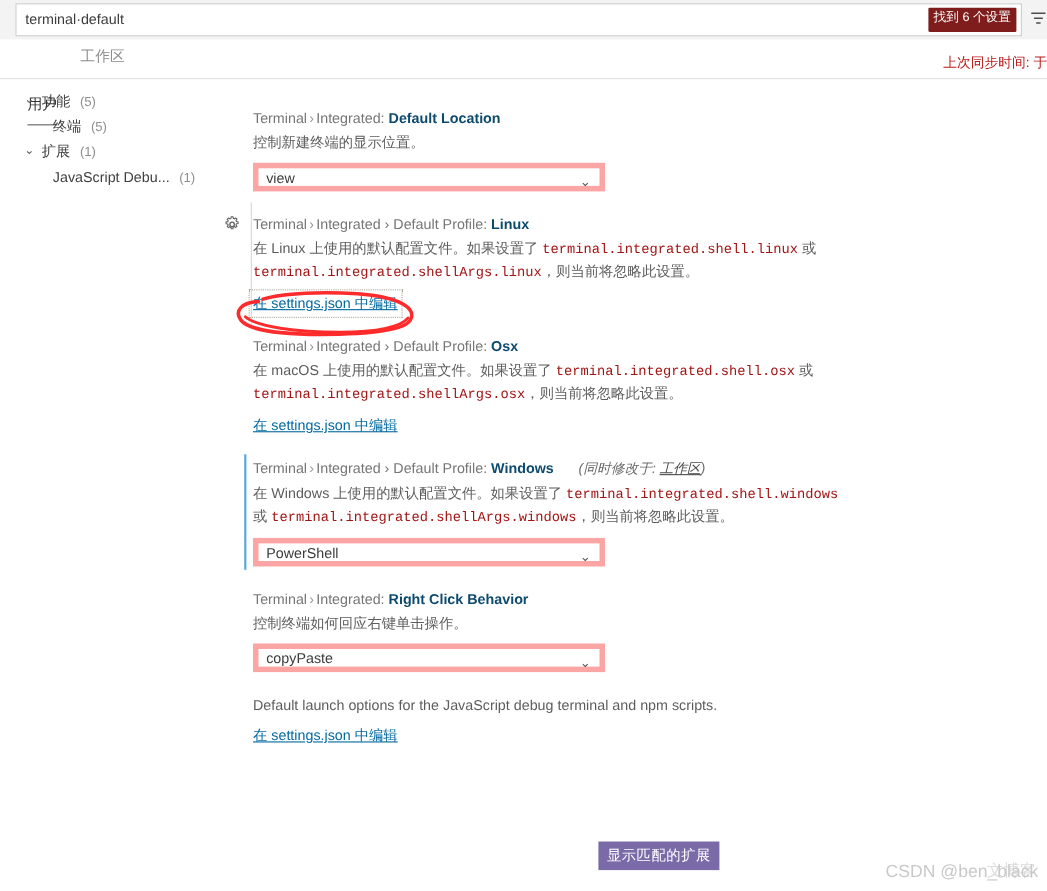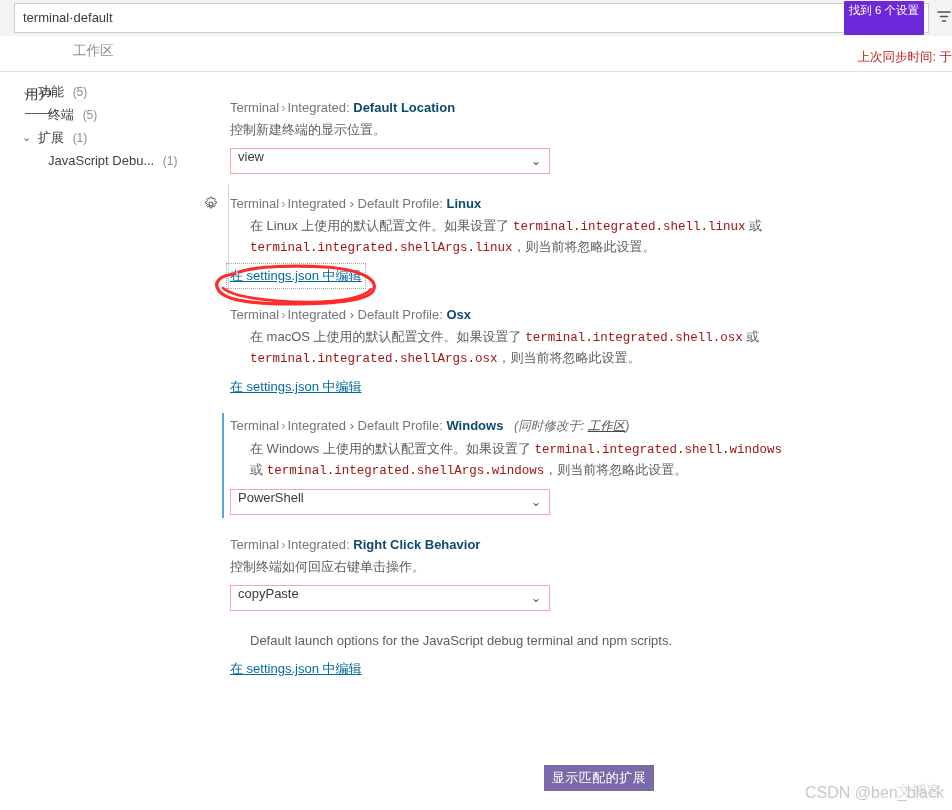--- a/index.html
+++ b/index.html
@@ -44,25 +44,25 @@
     font-family: "Liberation Sans", "DejaVu Sans", sans-serif;
     font-size: 13px;
     color: #3b3b3b;
     padding: 0 8px;
     flex: 1;
     height: 26px;
     line-height: 26px;
   }
   .search-input::placeholder { color: #a0a0a0; }
   .result-badge {
-    background: #6d28d9;
+    background: #7f1d1d;
     color: #ffffff;
     font-size: 11.5px;
     line-height: 18px;
-    height: 34px;
+    height: 22px;
     padding: 0 5px;
     margin-right: 4px;
     white-space: nowrap;
     border-radius: 1px;
   }
   .clear-filter-icon {
     position: absolute;
     left: 936px; top: 9px;
     width: 16px; height: 18px;
     color: #4d4d4d;
@@ -180,51 +180,51 @@
   }
   .setting-title .key {
     font-weight: bold;
     color: #0c4a6e;
   }
   .setting-title .chev { color: #9a9a9a; margin: 0 2px; }
   .overridden-note {
     font-style: italic;
     font-size: 12.5px;
     color: #6b6b6b;
-    margin-left: 7px;
+    margin-left: 19px;
   }
   .overridden-note .ws-link {
     color: #4a4a4a;
     text-decoration: underline;
     font-style: italic;
     cursor: pointer;
   }
 
   .setting-desc {
     font-size: 13px;
     color: #5d5d5d;
     line-height: 20px;
     max-width: 520px;
   }
-  .setting-desc.wide { max-width: 540px; margin-left: 20px; }
+  .setting-desc.wide { max-width: 540px; }
   .setting-desc code {
     font-family: "Liberation Mono", "DejaVu Sans Mono", monospace;
     font-size: 12.5px;
     color: #a31515;
   }
 
   .dropdown {
     margin-top: 8px;
     width: 320px;
     height: 26px;
-    border: 1px solid #fca5a5;
+    border: 5px solid #fca5a5;
     background: #ffffff;
     box-sizing: border-box;
     display: flex;
-    align-items: flex-start;
+    align-items: flex-end;
     position: relative;
     cursor: pointer;
   }
   .dropdown-value {
     font-size: 13px;
     color: #3b3b3b;
     padding-left: 7px;
     flex: 1;
   }
   .dd-chevron {

